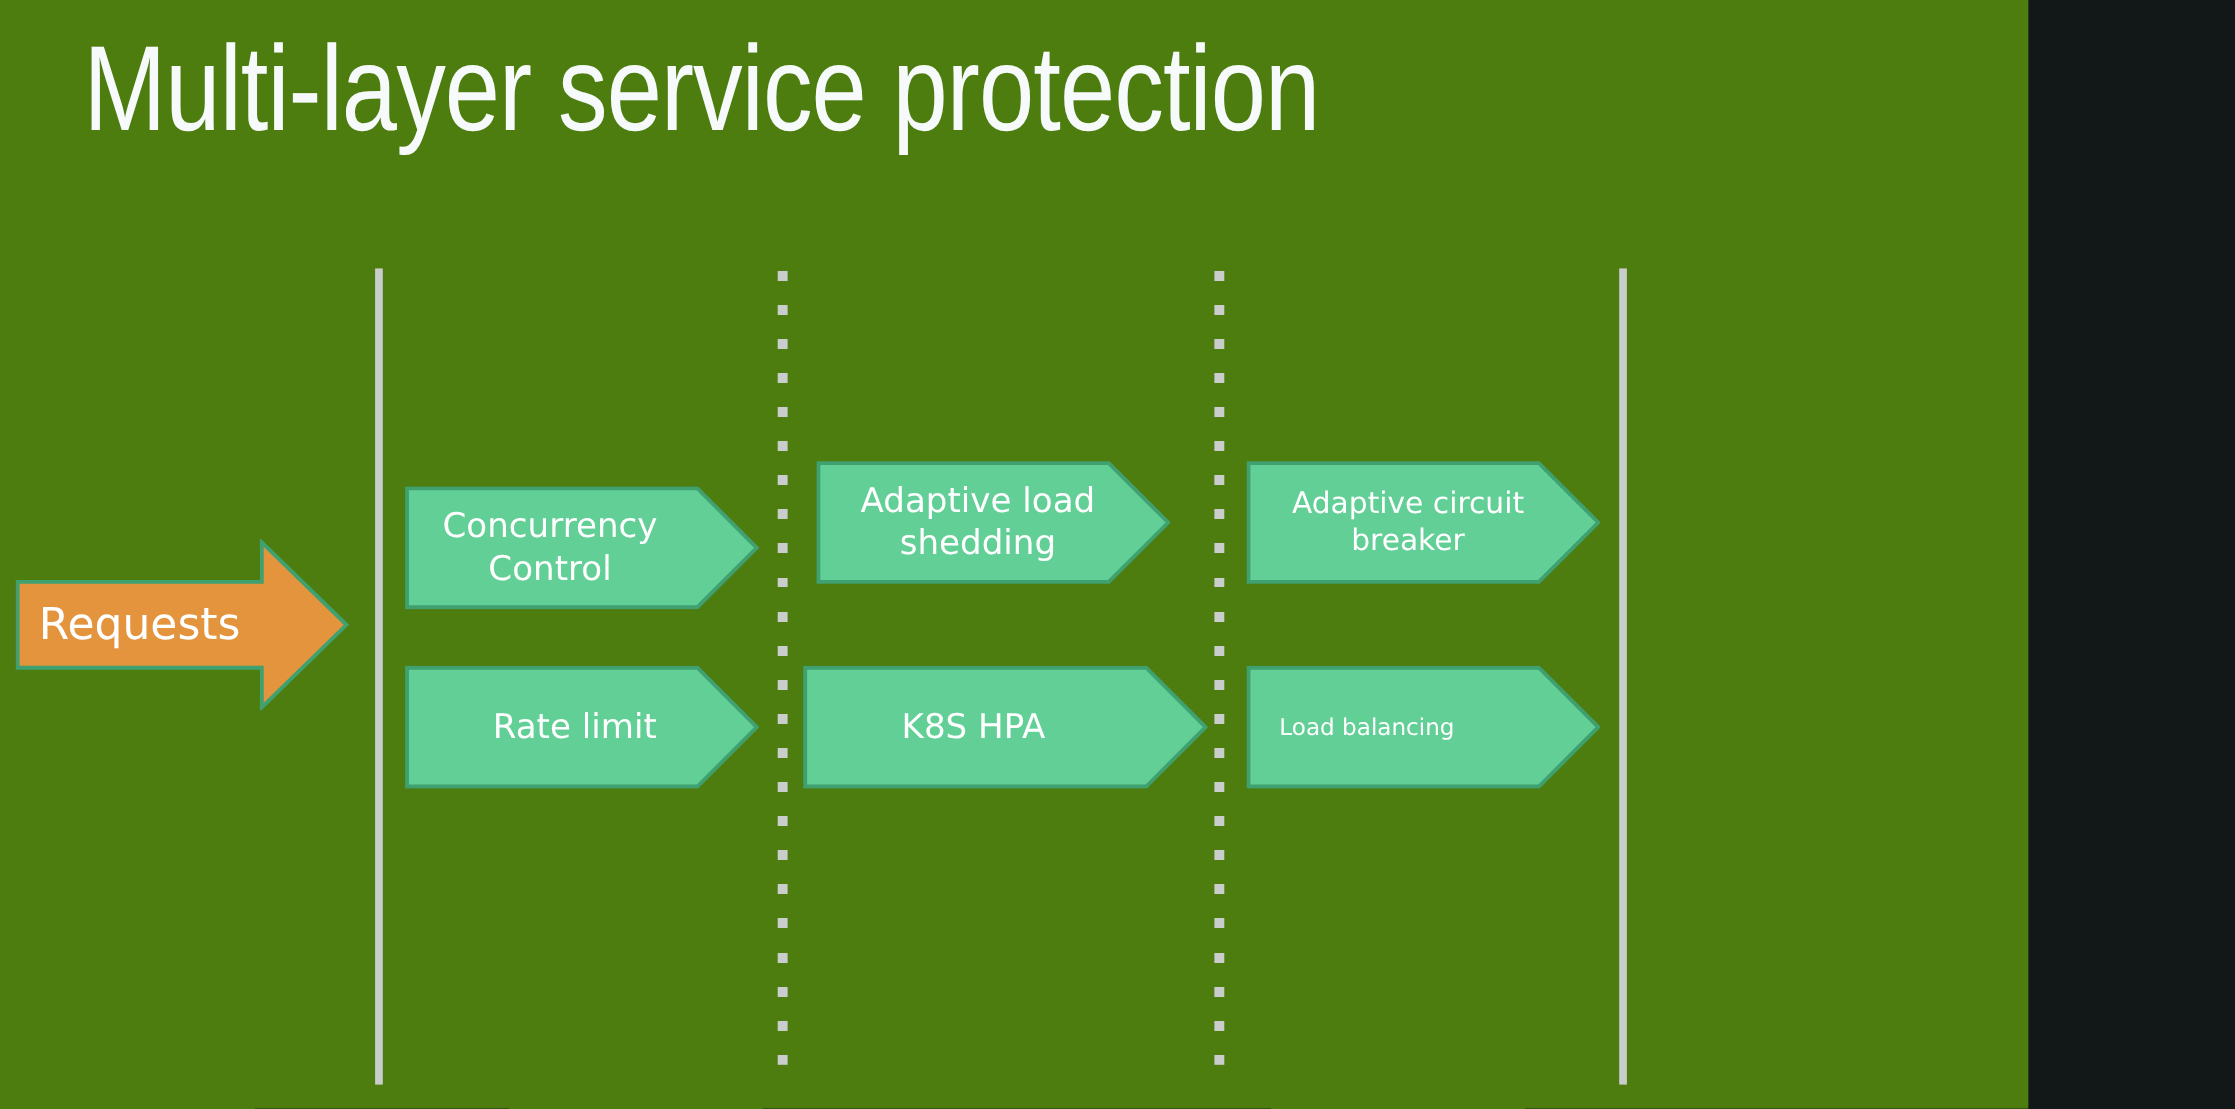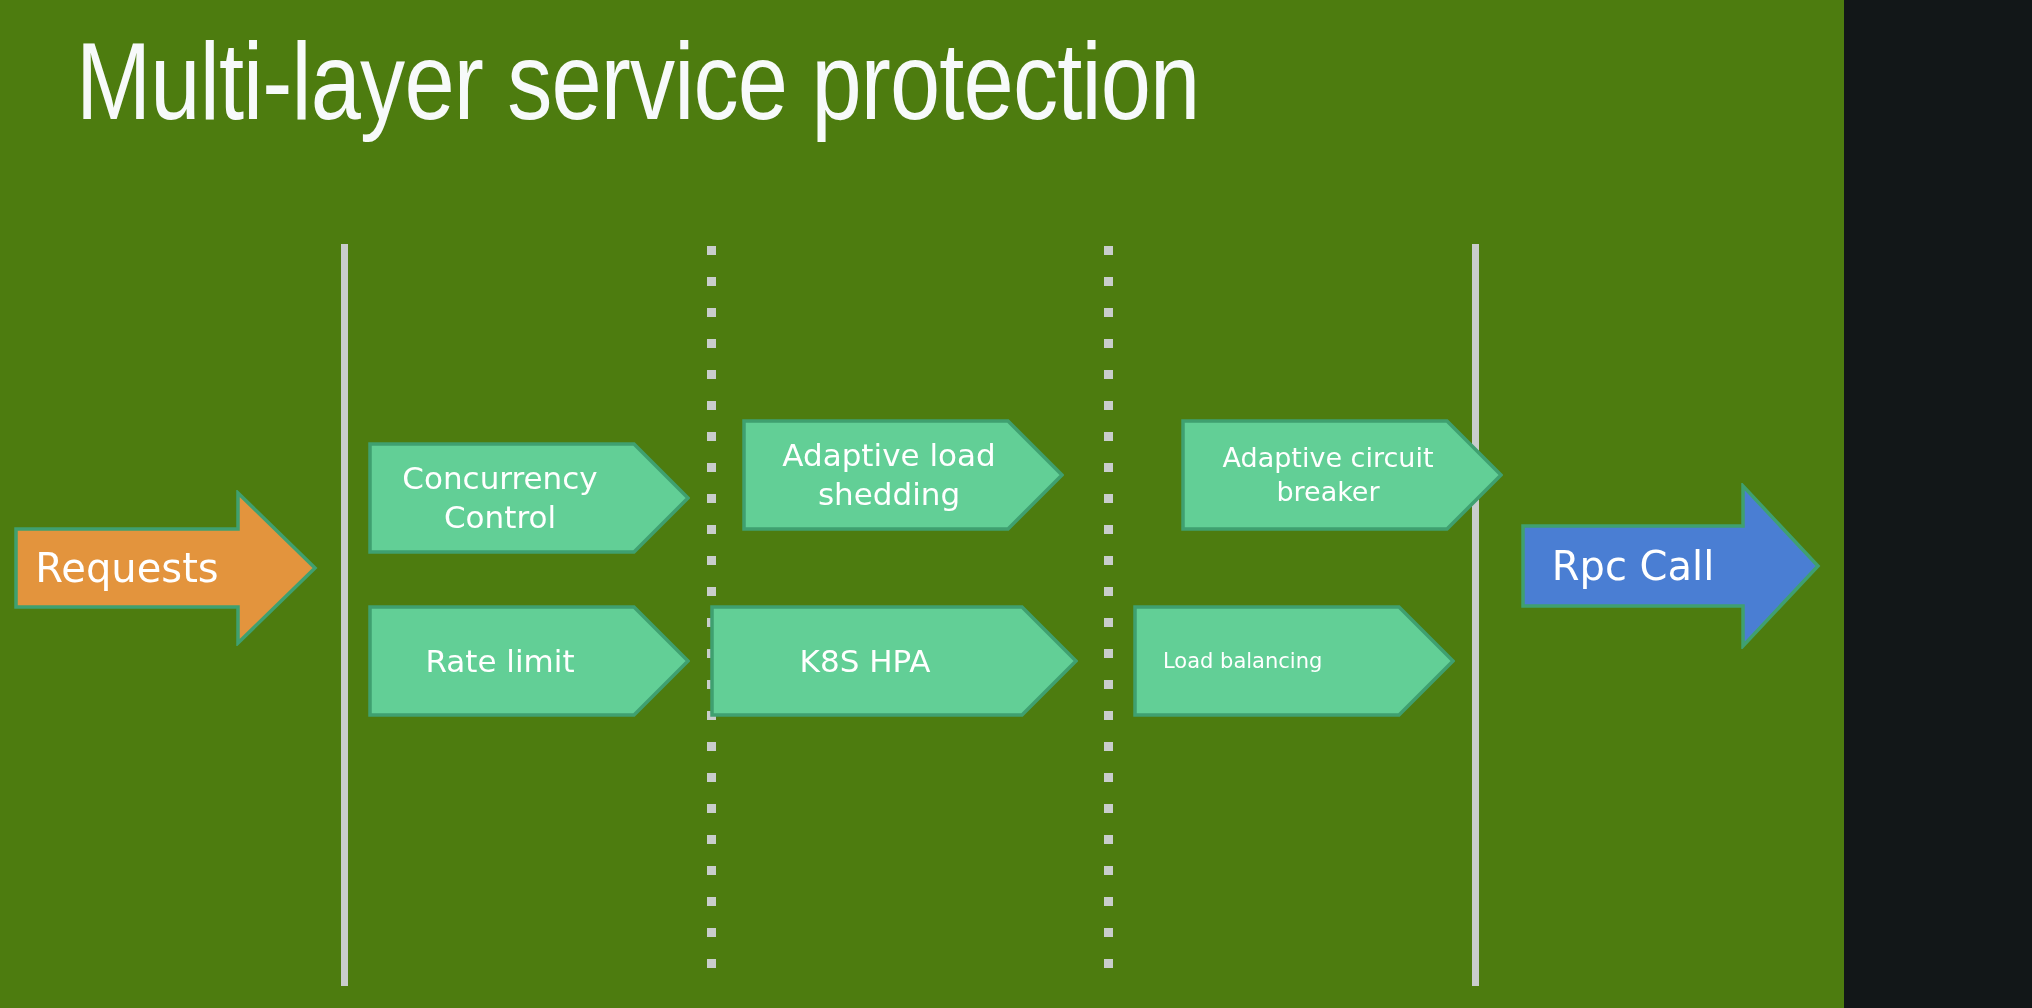--- a/index.html
+++ b/index.html
@@ -128,61 +128,55 @@
     <div class="io-label" style="left: 0; top: 39px; width: 226px; height: 78px;">Requests</div>
   </div>
 
   <div class="shape pentagon" style="left: 368px; top: 442px; width: 322px; height: 112px;">
     <svg width="322" height="112" viewBox="0 0 322 112">
       <polygon points="2,2 266,2 320,56 266,110 2,110" fill="#62CF96" stroke="#3FA070" stroke-width="3.5" stroke-linejoin="miter"></polygon>
     </svg>
     <div class="shape-label center">Concurrency Control</div>
   </div>
 
-  <div class="shape pentagon" style="left: 368px; top: 605px; width: 322px; height: 112px;">
+  <div class="shape pentagon" style="left: 368px; top: 605px; width: 322px; height: 112px; padding-left: 45px;">
     <svg width="322" height="112" viewBox="0 0 322 112">
       <polygon points="2,2 266,2 320,56 266,110 2,110" fill="#62CF96" stroke="#3FA070" stroke-width="3.5" stroke-linejoin="miter"></polygon>
     </svg>
     <div class="shape-label center">Rate limit</div>
   </div>
 
   <div class="shape pentagon" style="left: 742px; top: 419px; width: 322px; height: 112px;">
     <svg width="322" height="112" viewBox="0 0 322 112">
       <polygon points="2,2 266,2 320,56 266,110 2,110" fill="#62CF96" stroke="#3FA070" stroke-width="3.5" stroke-linejoin="miter"></polygon>
     </svg>
     <div class="shape-label left">Adaptive load shedding</div>
   </div>
 
-  <div class="shape pentagon" style="left: 710px; top: 605px; width: 368px; height: 112px;">
+  <div class="shape pentagon" style="left: 730px; top: 605px; width: 368px; height: 112px;">
     <svg width="368" height="112" viewBox="0 0 368 112">
       <polygon points="2,2 312,2 366,56 312,110 2,110" fill="#62CF96" stroke="#3FA070" stroke-width="3.5" stroke-linejoin="miter"></polygon>
     </svg>
     <div class="shape-label center">K8S HPA</div>
   </div>
 
-  <div class="shape pentagon" style="left: 1133px; top: 419px; width: 322px; height: 112px; margin-left: 48px;">
+  <div class="shape pentagon" style="left: 1133px; top: 419px; width: 322px; height: 112px;">
     <svg width="322" height="112" viewBox="0 0 322 112">
       <polygon points="2,2 266,2 320,56 266,110 2,110" fill="#62CF96" stroke="#3FA070" stroke-width="3.5" stroke-linejoin="miter"></polygon>
     </svg>
     <div class="shape-label left small">Adaptive circuit breaker</div>
   </div>
 
   <div class="shape pentagon" style="left: 1133px; top: 605px; width: 322px; height: 112px;">
     <svg width="322" height="112" viewBox="0 0 322 112">
       <polygon points="2,2 266,2 320,56 266,110 2,110" fill="#62CF96" stroke="#3FA070" stroke-width="3.5" stroke-linejoin="miter"></polygon>
     </svg>
     <div class="shape-label left small" style="font-size: 21px;">Load balancing</div>
   </div>
 
-  <div class="shape" style="left: 1521px; top: 483px; width: 300px; height: 166px;">
-    <svg width="300" height="166" viewBox="0 0 300 166">
-      <polygon points="2,43 222,43 222,3 297,83 222,163 222,123 2,123" fill="#4A7ED3" stroke="#3FA070" stroke-width="3.5" stroke-linejoin="miter"></polygon>
-    </svg>
-    <div class="io-label" style="left: 0; top: 43px; width: 224px; height: 80px;">Rpc Call</div>
-  </div>
 
   <div class="continuation-dots">
     <div class="dot"></div>
     <div class="dot"></div>
     <div class="dot"></div>
     <div class="dot"></div>
   </div>
 
 </div>
 

